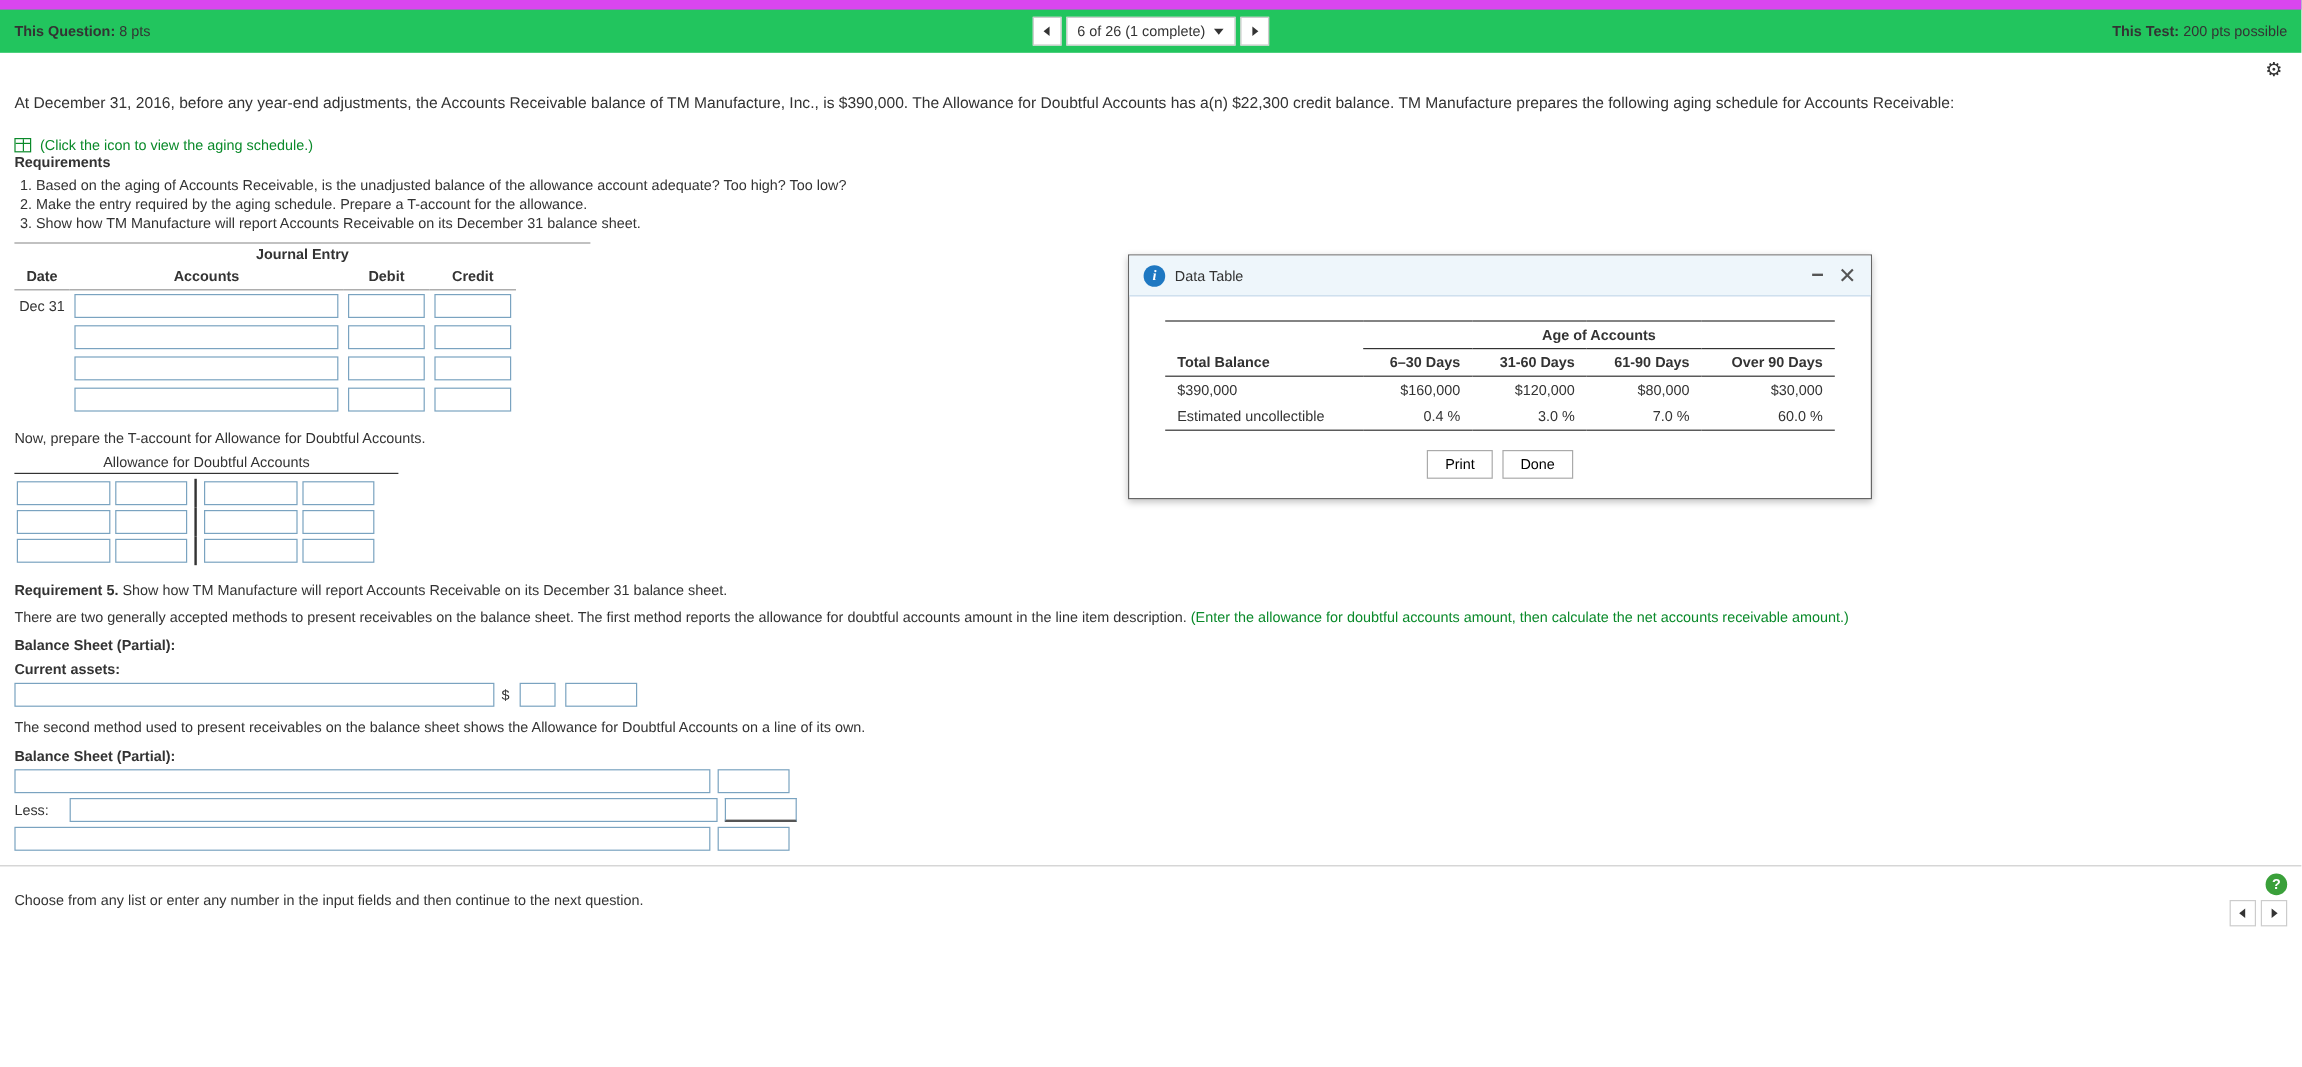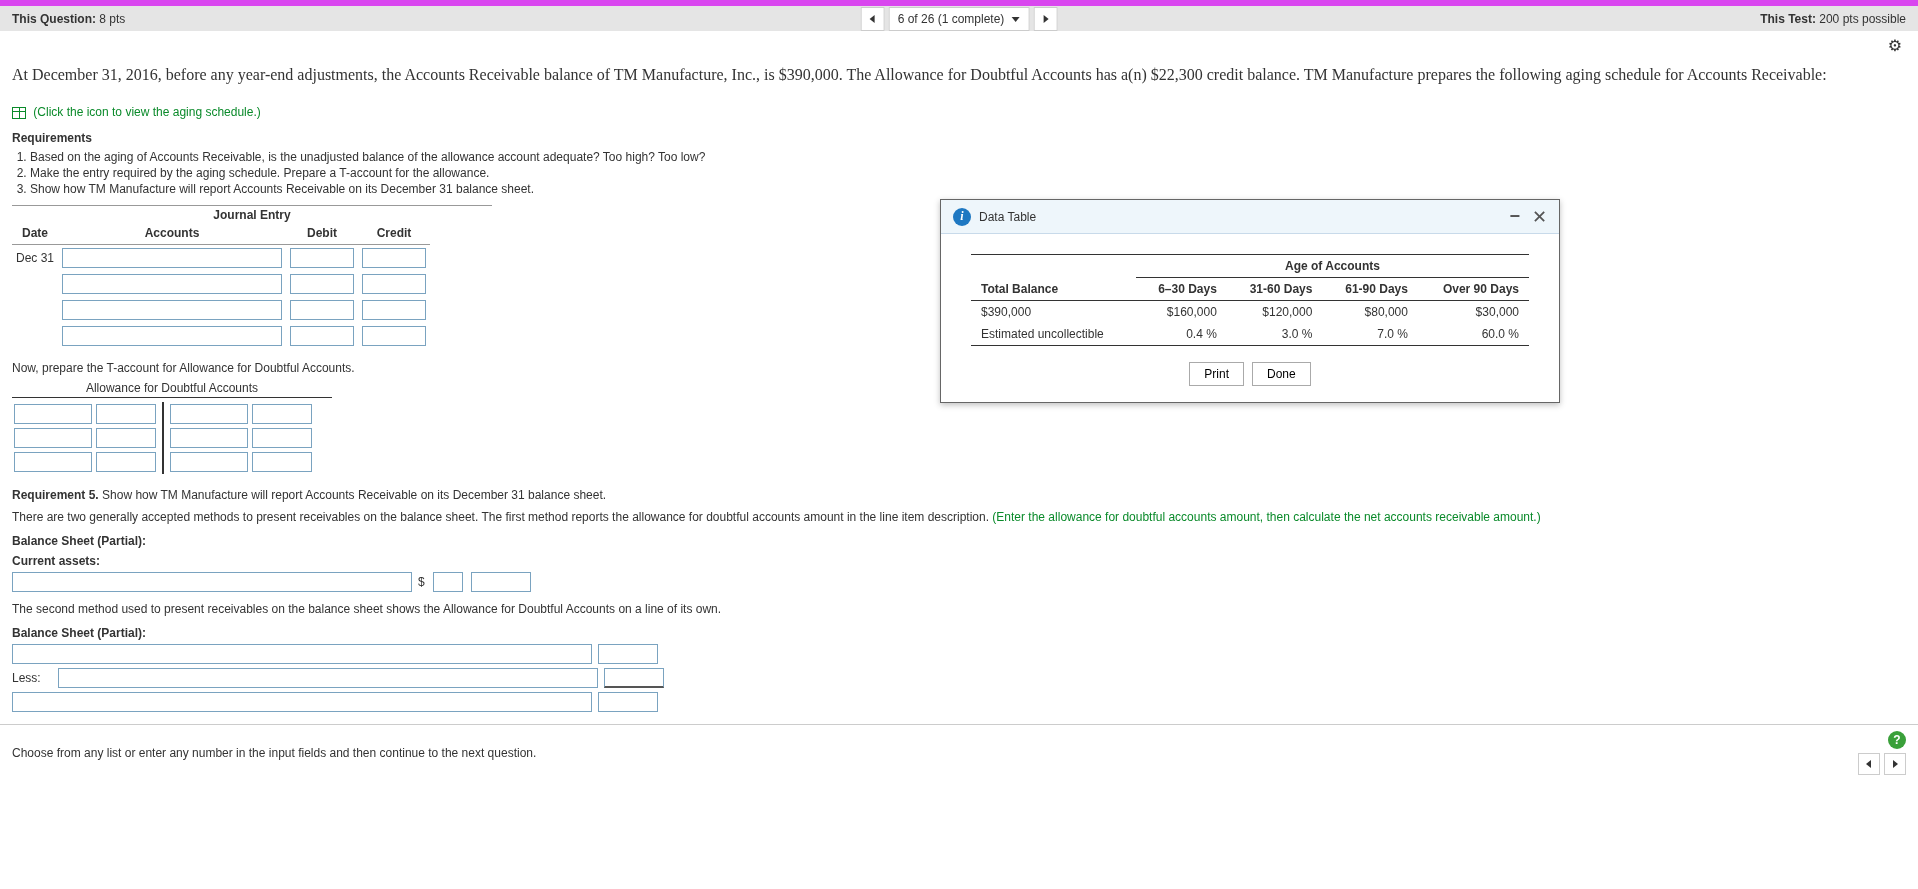--- a/index.html
+++ b/index.html
@@ -1,30 +1,30 @@
 <!DOCTYPE html>
 <html><head>
 <meta charset="utf-8">
 <style>
   * { box-sizing: border-box; margin: 0; padding: 0; }
   body { font-family: Arial, Helvetica, sans-serif; font-size: 12px; color: #333; background: #fff; width: 1918px; }
-  .topbar { background: #e5e5e5; border-top: 6px solid #d946ef; height: 31px; display: flex; align-items: center; justify-content: space-between; padding: 0 12px; position: relative; }
+  .topbar { background: #22c55e; border-top: 8px solid #d946ef; height: 44px; display: flex; align-items: center; justify-content: space-between; padding: 0 12px; position: relative; }
   .topbar .left b, .topbar .right b { font-weight: bold; }
   .nav-center { position: absolute; left: 50%; transform: translateX(-50%); display: flex; align-items: center; gap: 4px; border-radius: 10px; }
   .nav-btn { background: #fff; border: 1px solid #ccc; width: 24px; height: 24px; display: flex; align-items: center; justify-content: center; cursor: pointer; }
   .nav-dd { background: #fff; border: 1px solid #ccc; height: 24px; padding: 0 8px; display: flex; align-items: center; gap: 6px; cursor: pointer; font-size: 12px; }
   .gearbar { height: 28px; display: flex; justify-content: flex-end; align-items: center; padding: 0 16px; }
   .content { padding: 4px 12px 8px 12px; position: relative; }
-  .intro { font-size: 16px; line-height: 1.5; font-family: Liberation Serif, serif; }
+  .intro { font-size: 13px; line-height: 1.5; }
   .link-text { color: #0a8a2a; cursor: pointer; }
   .table-icon { display: inline-block; width: 14px; height: 12px; border: 1px solid #0a8a2a; position: relative; vertical-align: middle; margin-right: 4px; background: #fff; }
   .table-icon::before, .table-icon::after { content:""; position:absolute; background:#0a8a2a; }
   .table-icon::before { left:0; right:0; top:3px; height:1px; }
   .table-icon::after { top:0; bottom:0; left:6px; width:1px; }
-  .req-head { font-weight: bold; margin-top: 12px; }
+  .req-head { font-weight: bold; }
   ol.reqs { margin: 4px 0 8px 18px; }
   ol.reqs li { padding: 1px 0; }
   .section-title { text-align: center; font-weight: bold; border-top: 1px solid #999; padding-top: 2px; width: 480px; }
   table.je { border-collapse: collapse; font-size: 12px; }
   table.je th { font-weight: bold; padding: 4px 8px; border-bottom: 1px solid #999; }
   table.je td { padding: 3px 4px; }
   .inp { border: 1px solid #7aa3c0; height: 20px; background: #fff; }
   .inp-acct { width: 220px; }
   .inp-amt { width: 64px; }
   .subtext { margin: 12px 0 6px 0; }

